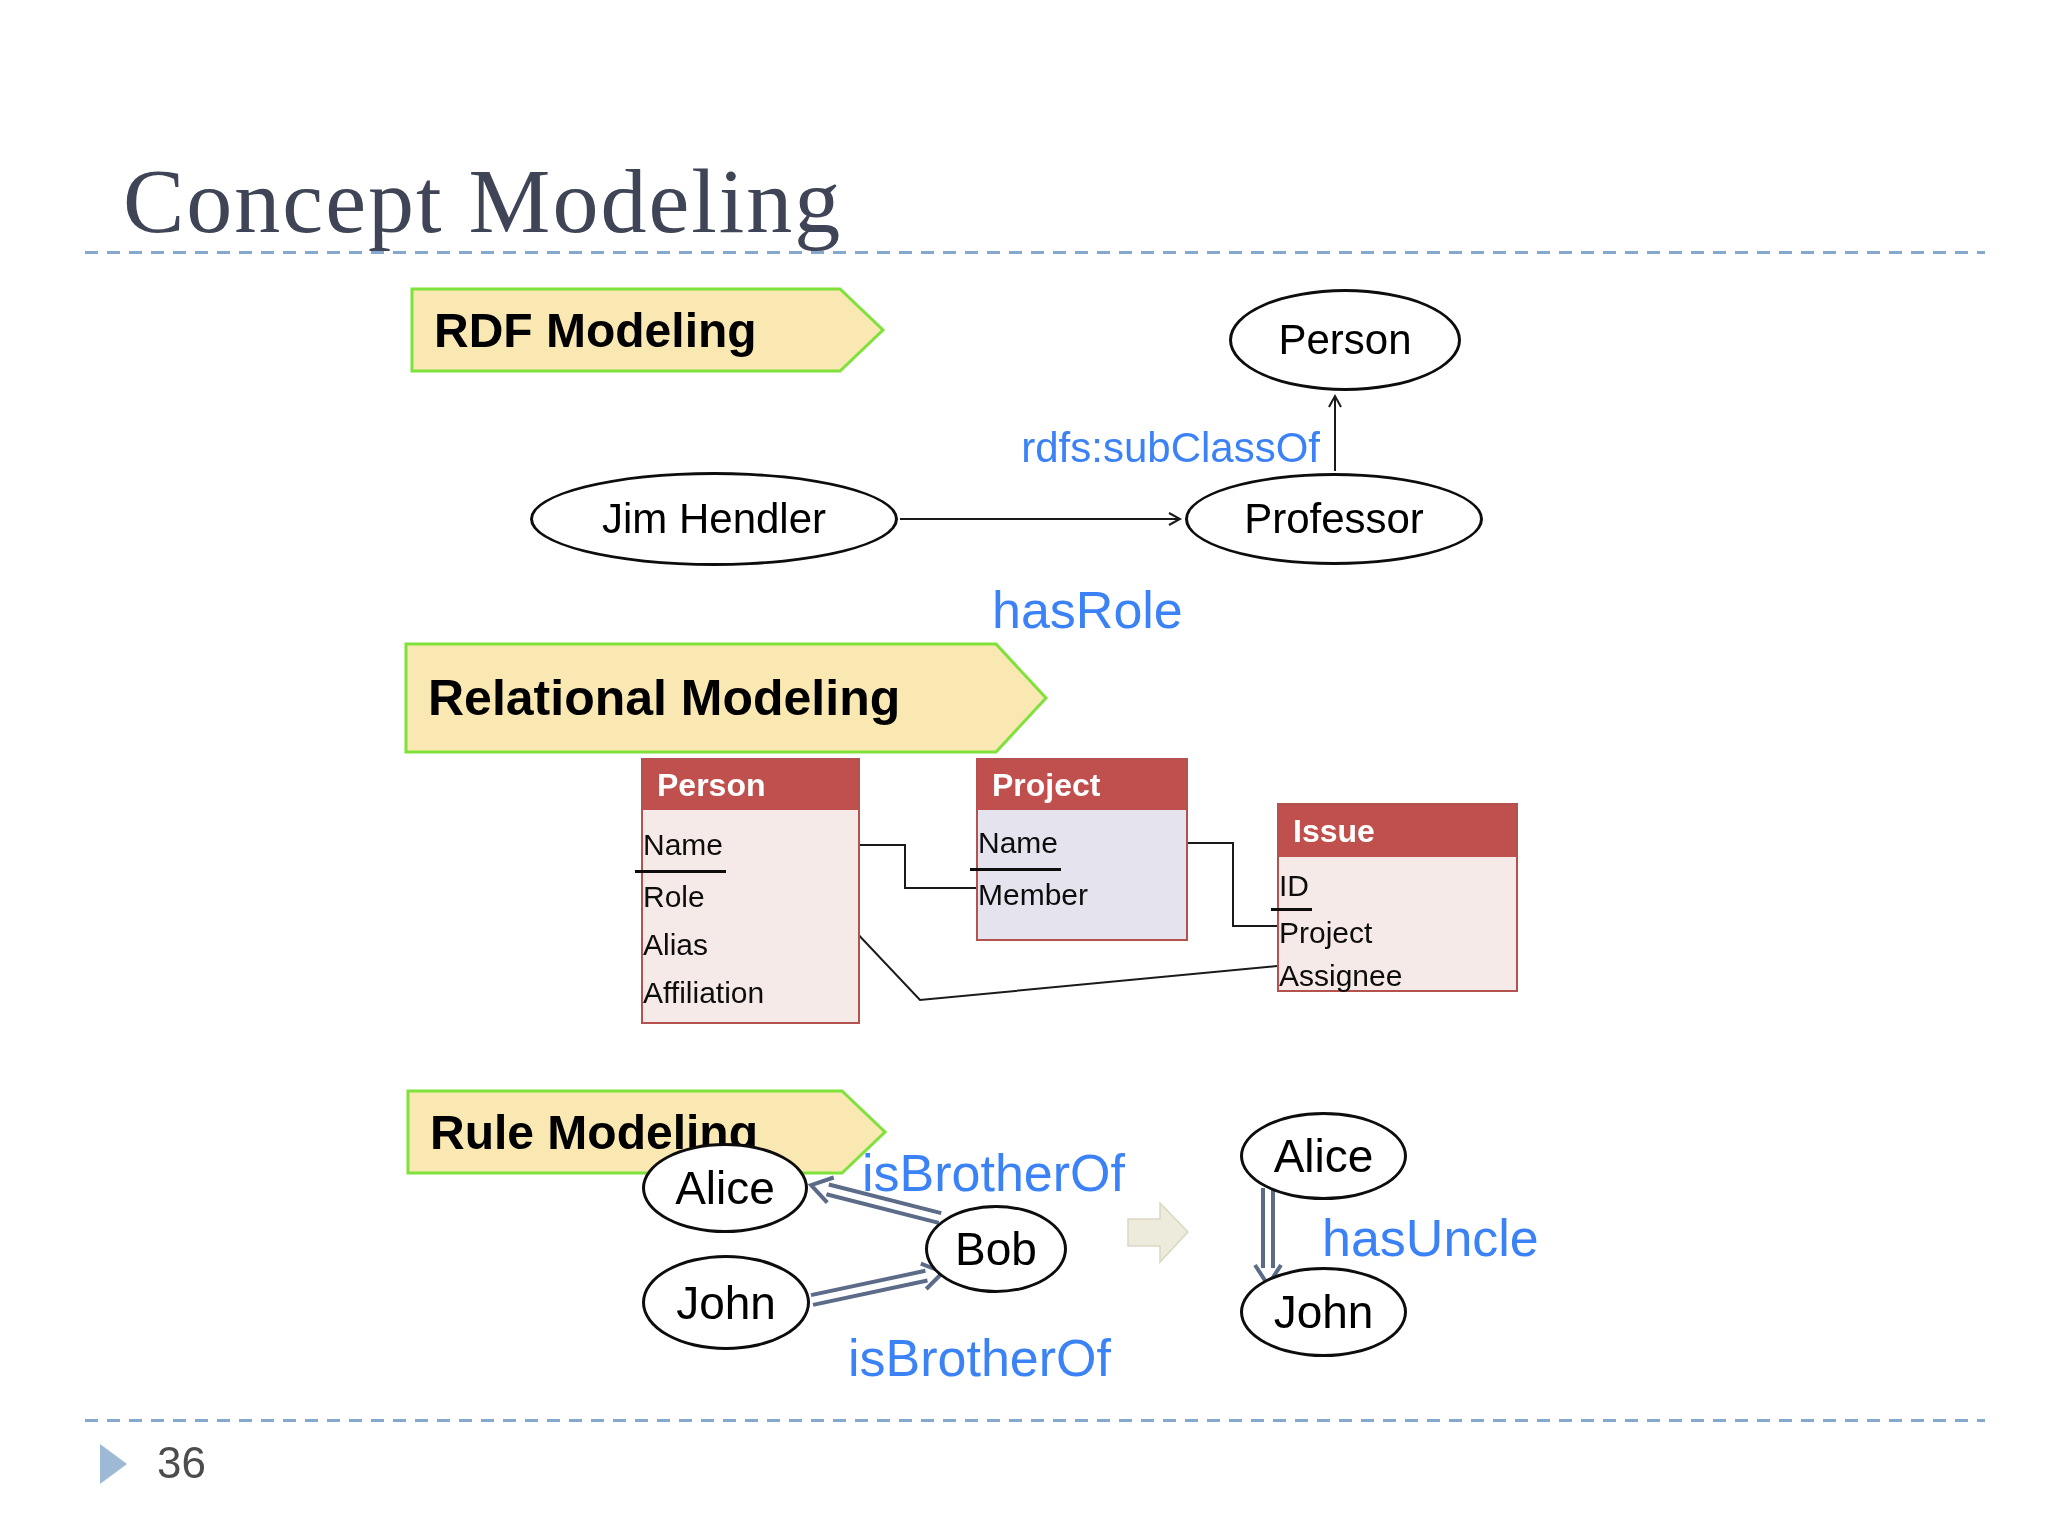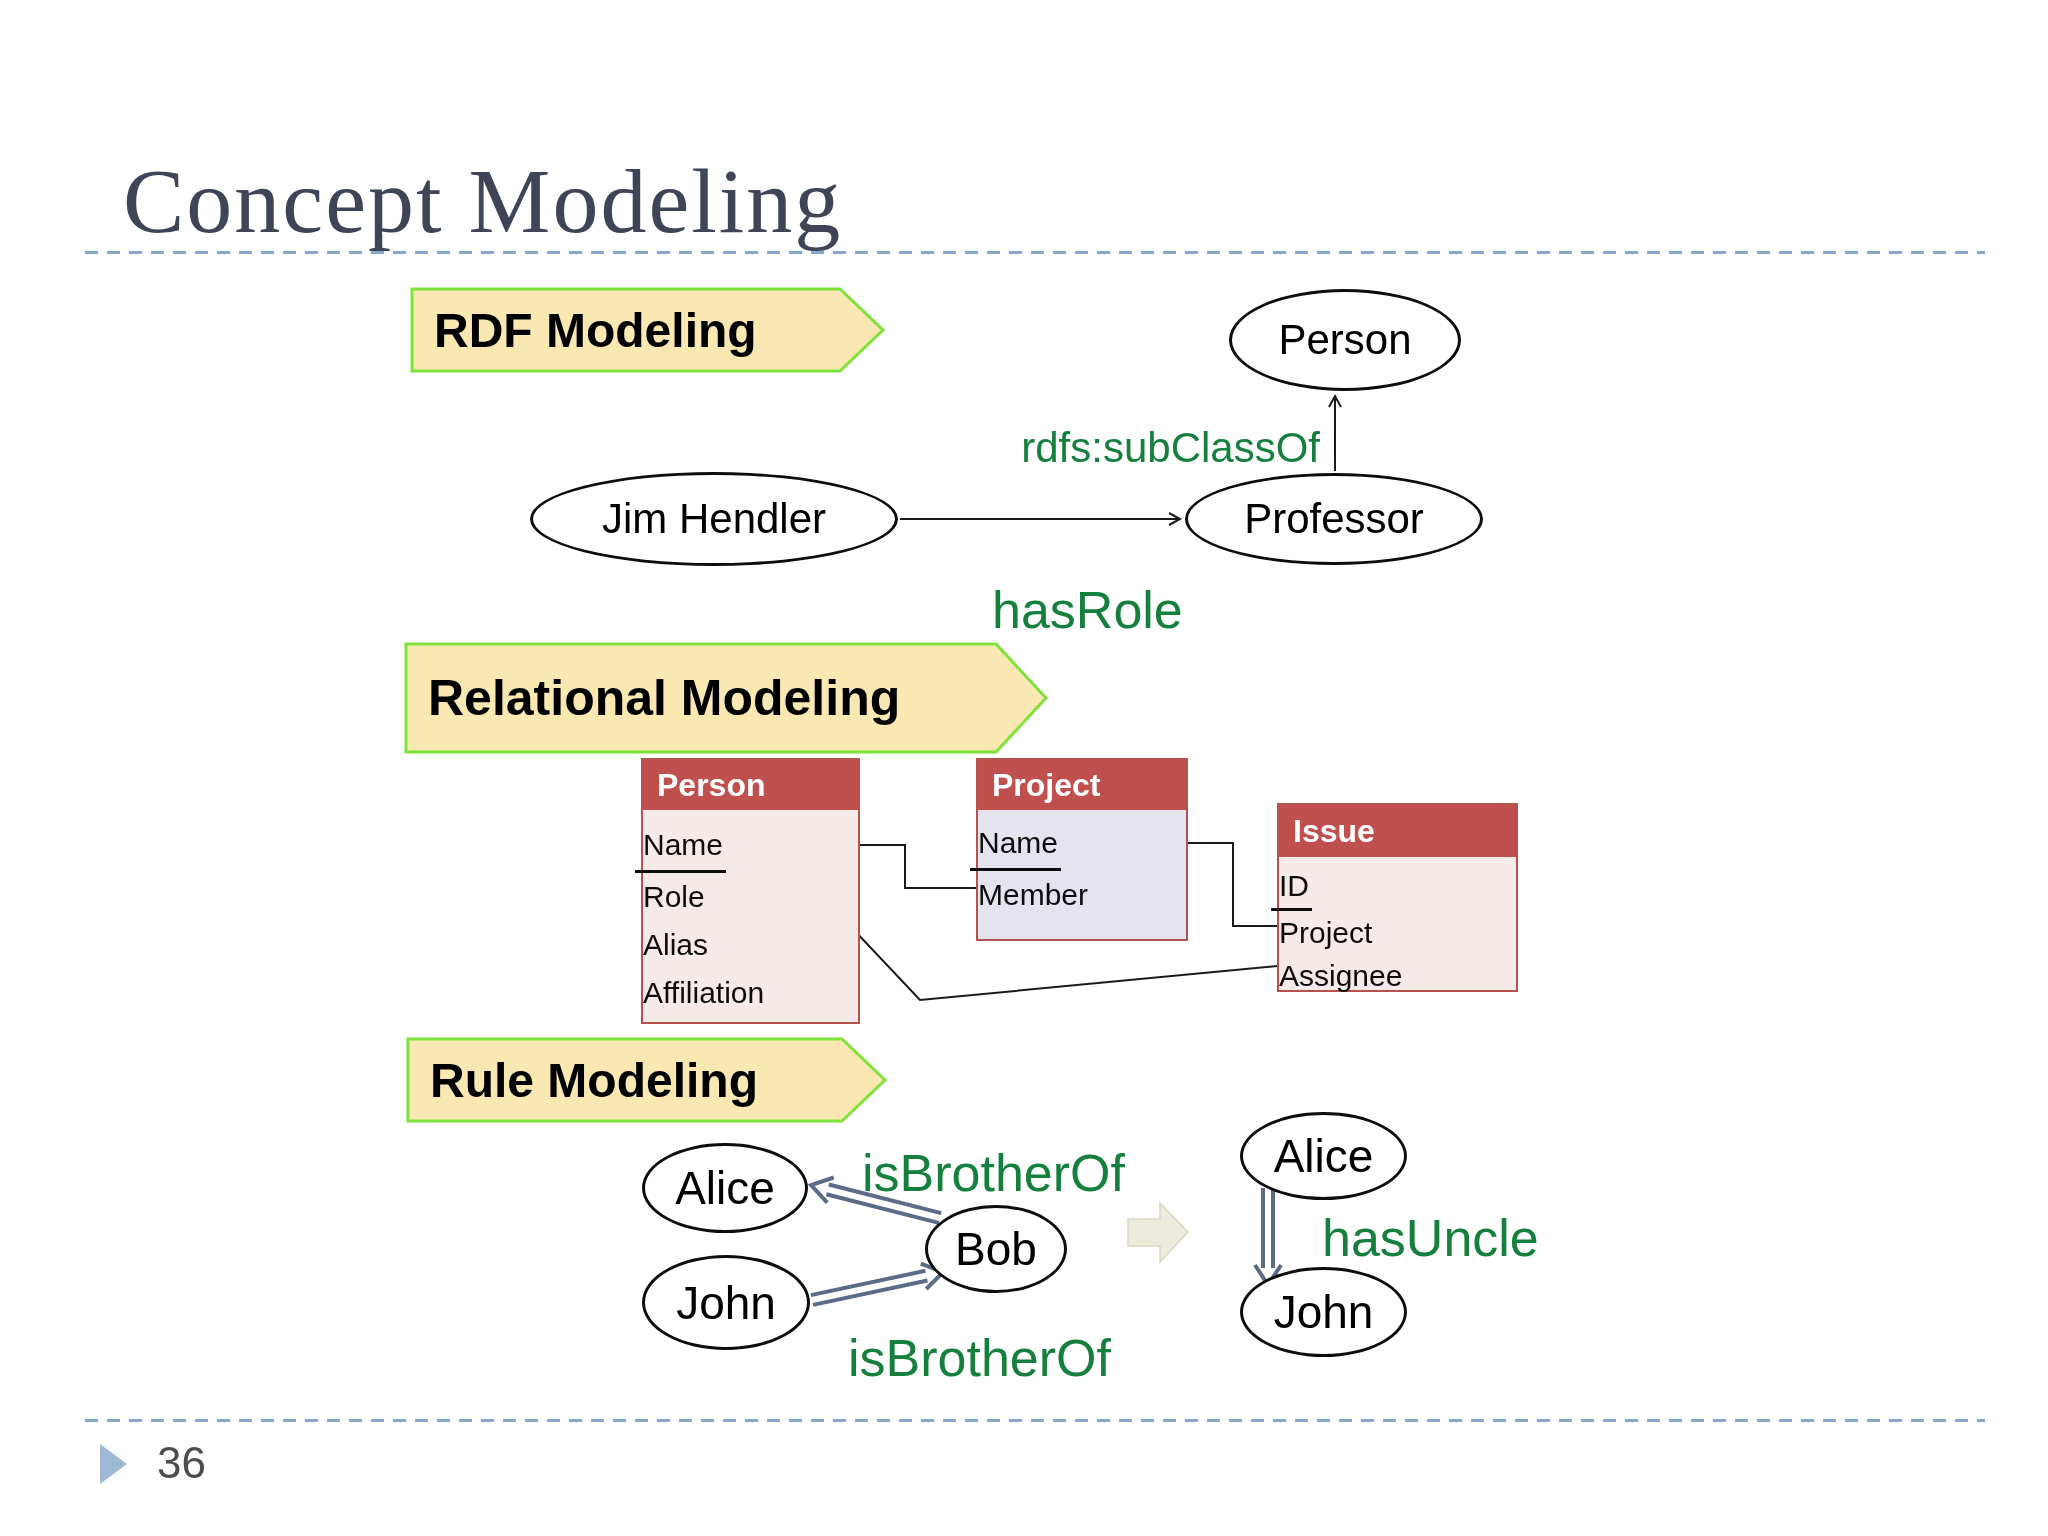--- a/index.html
+++ b/index.html
@@ -21,35 +21,35 @@
 
   
   .banner{position:absolute;}
   .banner svg{position:absolute;left:0;top:0;}
   .banner .lbl{
     position:absolute;left:24px;top:0;height:100%;display:flex;align-items:center;
     font-weight:bold;color:#000;white-space:nowrap;
   }
   .banner.rdf  {left:410px;top:287px;width:476px;height:86px;}
   .banner.rel  {left:404px;top:642px;width:645px;height:112px;}
-  .banner.rule {left:406px;top:1037px;width:482px;height:86px;}
+  .banner.rule {left:406px;top:1089px;width:482px;height:86px;}
   .banner.rdf  .lbl{font-size:48px;}
   .banner.rel  .lbl{font-size:50px;}
   .banner.rule .lbl{font-size:48px;}
 
   
   .ell{
     position:absolute;border:3px solid #0d0d0d;border-radius:50%;background:#fff;
     display:flex;align-items:center;justify-content:center;
     font-size:42px;color:#000;box-sizing:border-box;white-space:nowrap;
   }
   .ell.rule{font-size:46px;}
 
   
-  .edge-label{position:absolute;color:#15803d;white-space:nowrap;}
+  .edge-label{position:absolute;color:#3b82f6;white-space:nowrap;}
 
   
   .tbl{position:absolute;border:2px solid #B4524F;box-sizing:border-box;background:#F5EAE7;}
   .tbl .hd{
     background:#C0504D;color:#fff;font-weight:bold;font-size:32px;
     display:flex;align-items:center;padding-left:14px;box-sizing:border-box;
   }
   .tbl .bd{font-size:30px;color:#0d0d0d;}
   .tbl .row{white-space:nowrap;}
   .key{display:inline-block;border-bottom:3px solid #0d0d0d;padding:0 3px 1px 8px;margin-left:-8px;}

